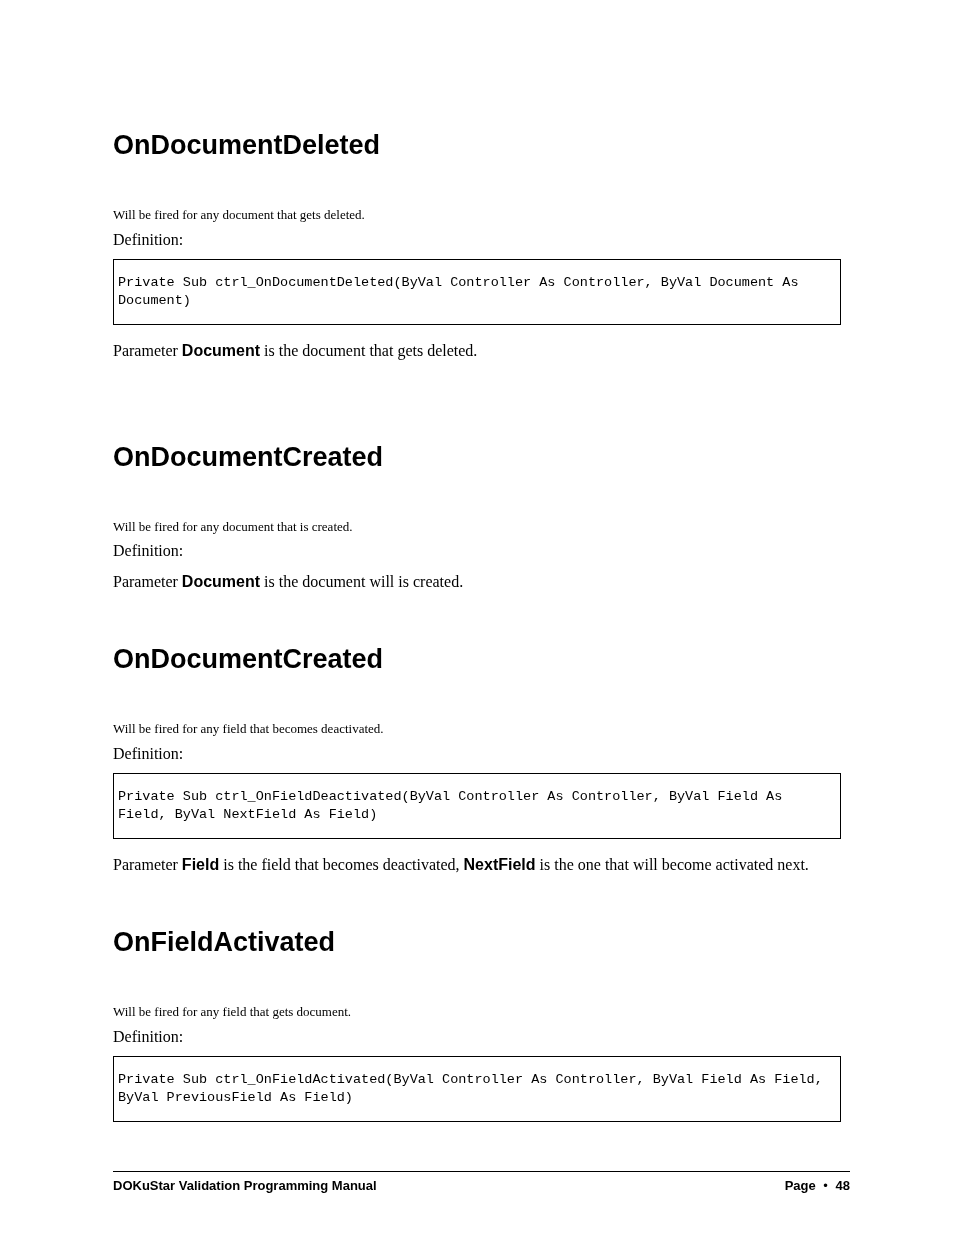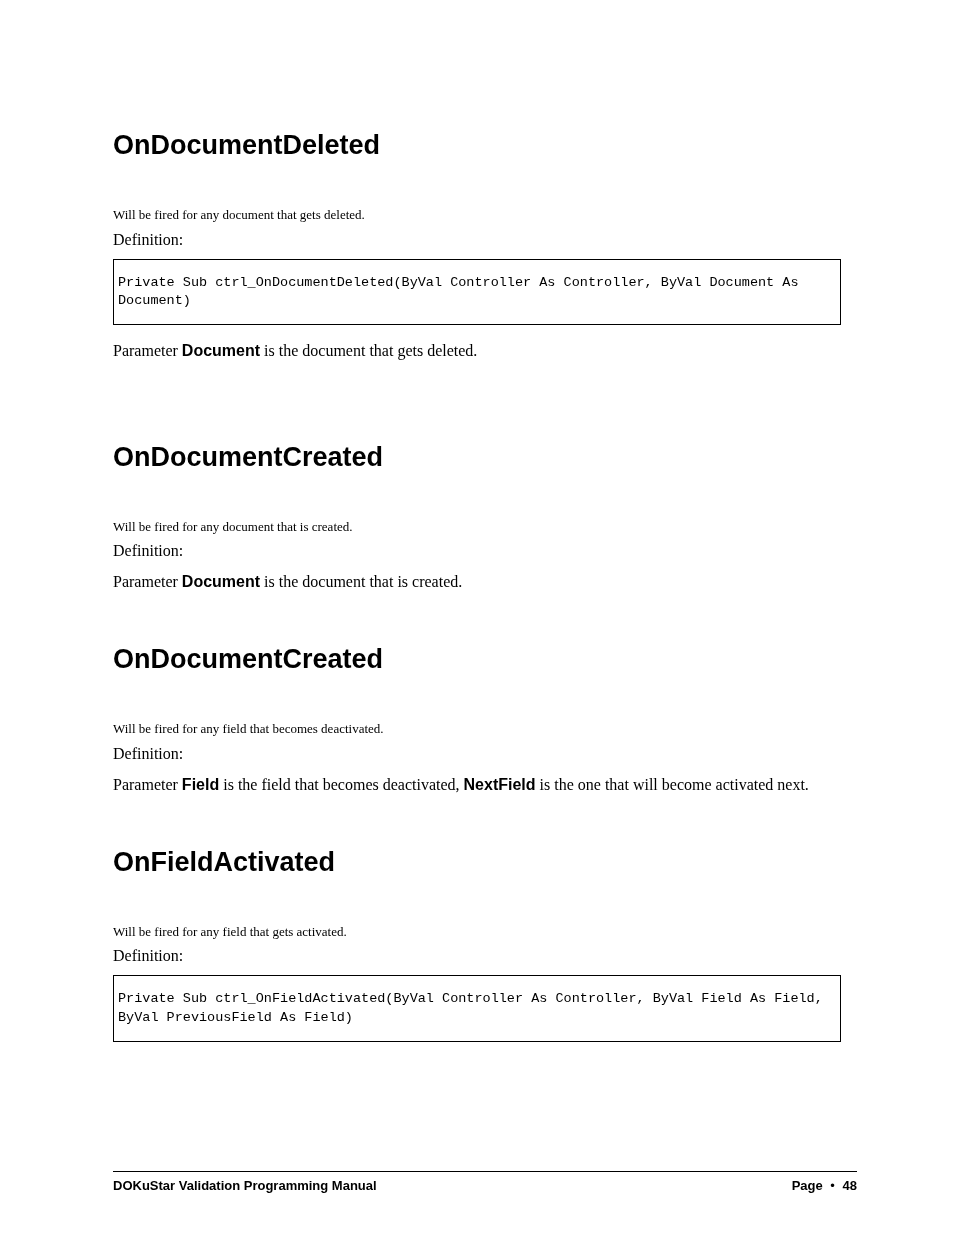--- a/index.html
+++ b/index.html
@@ -50,21 +50,21 @@
     line-height: 1.5;
   }
   .param-text .bold {
     font-family: Arial, Helvetica, sans-serif;
     font-weight: bold;
     margin-top: 16px;
   }
   .footer {
     position: absolute;
     left: 113px;
-    right: 97px;
+    right: 104px;
     bottom: 42px;
     text-align: right;
   }
   .footer-line {
     border-top: 1.5px solid #000;
     margin-bottom: 6px;
   }
   .footer-row {
     display: flex;
     justify-content: space-between;
@@ -87,32 +87,33 @@
   <p class="def-label">Definition:</p>
   <div class="code-box">Private Sub ctrl_OnDocumentDeleted(ByVal Controller As Controller, ByVal Document As Document)</div>
   <p class="param-text">
     <span>Parameter </span><span class="bold">Document</span><span> is the document that gets deleted.</span><span class="bold"></span><span></span>
   </p>
 
   <h2 class="section-heading sp2">OnDocumentCreated</h2>
   <p class="body-text">Will be fired for any document that is created.</p>
   <p class="def-label">Definition:</p>
   <p class="param-text">
-    <span>Parameter </span><span class="bold">Document</span><span> is the document that is created.</span><span class="bold"></span><span></span>
+    <span>Parameter </span><span class="bold">Document</span><span> is the document will is created.</span><span class="bold"></span><span></span>
   </p>
 
   <h2 class="section-heading sp3">OnDocumentCreated</h2>
   <p class="body-text">Will be fired for any field that becomes deactivated.</p>
   <p class="def-label">Definition:</p>
+  <div class="code-box">Private Sub ctrl_OnFieldDeactivated(ByVal Controller As Controller, ByVal Field As Field, ByVal NextField As Field)</div>
   <p class="param-text">
     <span>Parameter </span><span class="bold">Field</span><span> is the field that becomes deactivated, </span><span class="bold">NextField</span><span> is the one that will become activated next.</span>
   </p>
 
   <h2 class="section-heading sp4">OnFieldActivated</h2>
-  <p class="body-text">Will be fired for any field that gets activated.</p>
+  <p class="body-text">Will be fired for any field that gets document.</p>
   <p class="def-label">Definition:</p>
   <div class="code-box">Private Sub ctrl_OnFieldActivated(ByVal Controller As Controller, ByVal Field As Field, ByVal PreviousField As Field)</div>
 
 </div>
 
 <div class="footer">
   <div class="footer-line"></div>
   <div class="footer-row">
     <div>DOKuStar Validation Programming Manual</div>
     <div class="footer-right">

